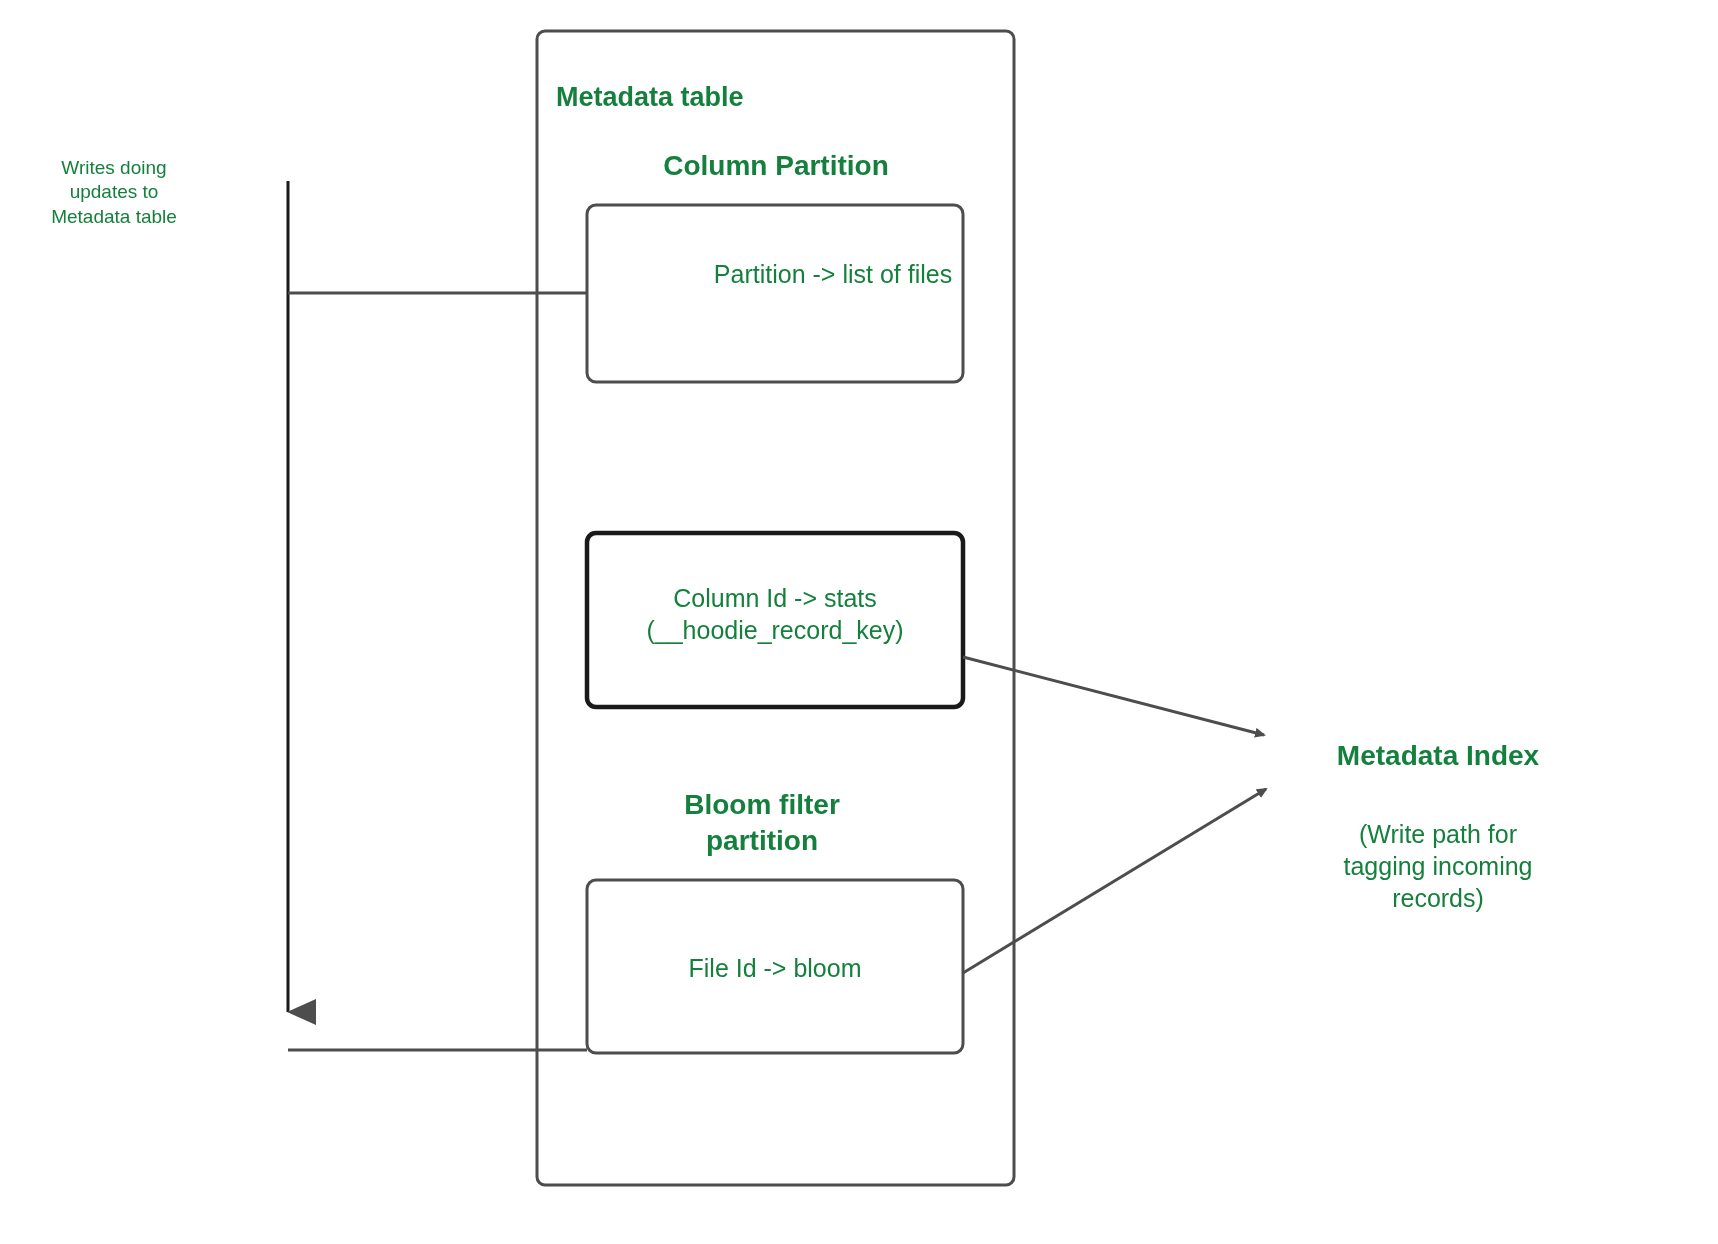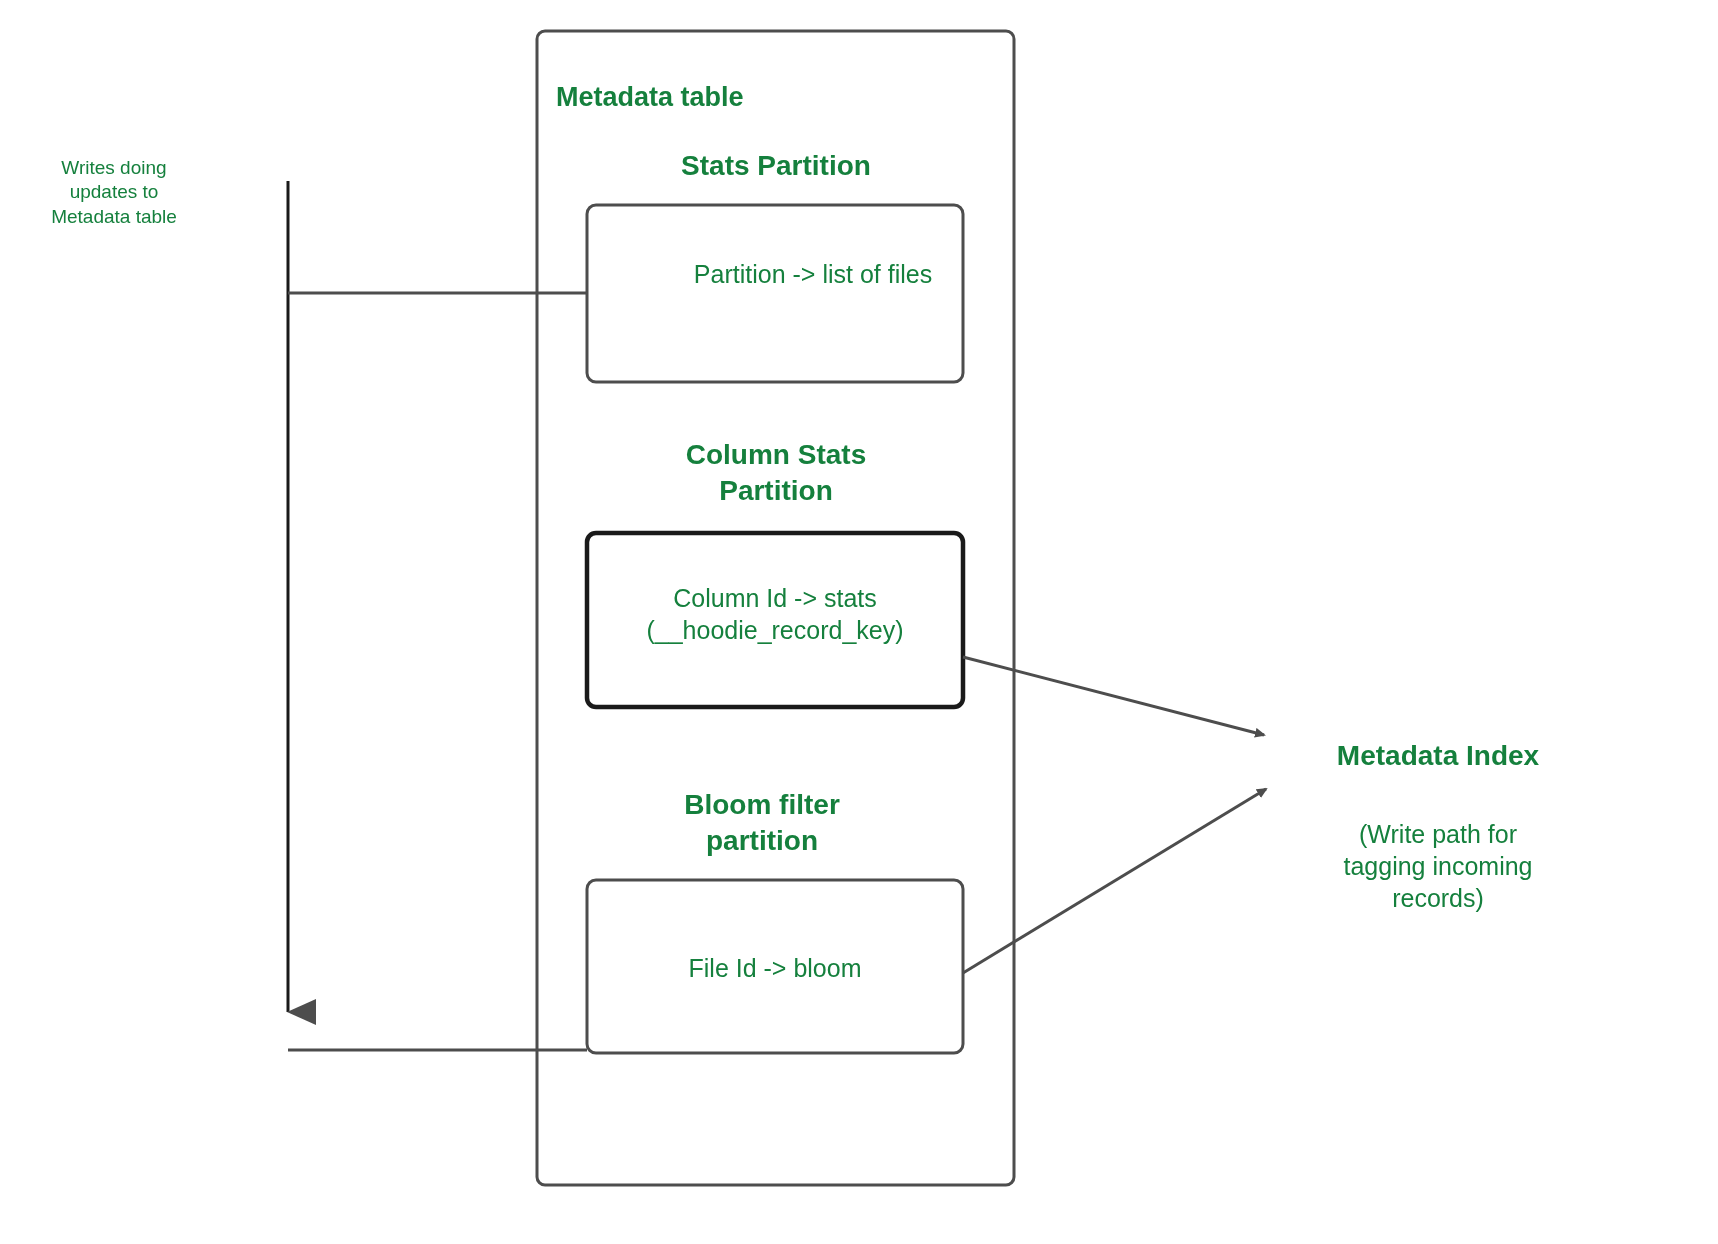--- a/index.html
+++ b/index.html
@@ -68,20 +68,21 @@
     width: 380px;
     font-size: 28px;
   }
 
   
   #files-box-label {
     left: 588px;
     top: 258px;
     width: 450px;
     font-size: 25px;
+    padding-left: 20px;
   }
   #colstats-box-label {
     left: 588px;
     top: 582px;
     width: 374px;
     font-size: 25px;
   }
   #bloom-box-label {
     left: 588px;
     top: 952px;
@@ -137,26 +138,24 @@
 
     <path d="M963,973 L1266,789" fill="none" stroke="#4d4d4d" stroke-width="3" marker-end="url(#arrowFilled)"></path>
   </svg>
 
   <div class="txt" id="writes-label">Writes doing
 updates to
 Metadata table</div>
 
   <div class="txt bold" id="metadata-table-title">Metadata table</div>
 
-  <div class="txt bold" id="files-partition-title">Stats Partition</div>
+  <div class="txt bold" id="files-partition-title">Column Partition</div>
 
   <div class="txt" id="files-box-label">Partition -&gt; list of files</div>
 
-  <div class="txt bold" id="column-stats-title">Column Stats
-Partition</div>
 
   <div class="txt" id="colstats-box-label">Column Id  -&gt; stats
 (__hoodie_record_key)</div>
 
   <div class="txt bold" id="bloom-filter-title">Bloom filter
 partition</div>
 
   <div class="txt" id="bloom-box-label">File Id -&gt; bloom</div>
 
   <div class="txt bold" id="metadata-index-title">Metadata Index</div>

